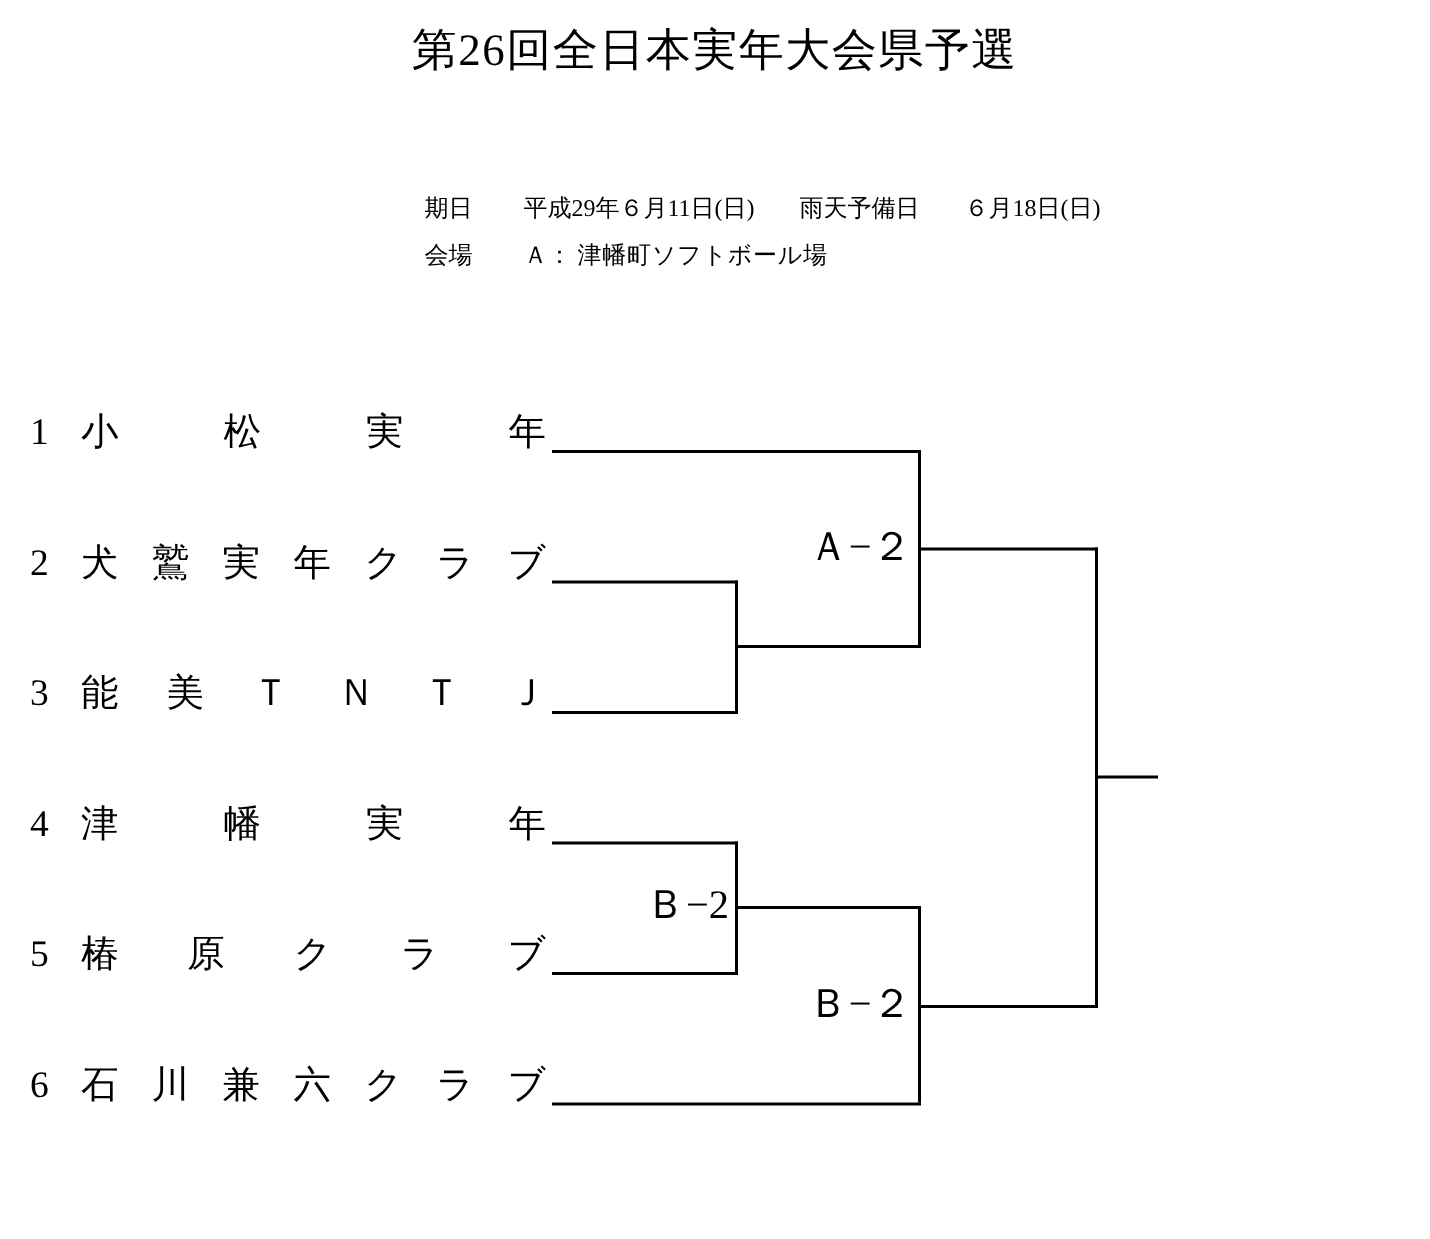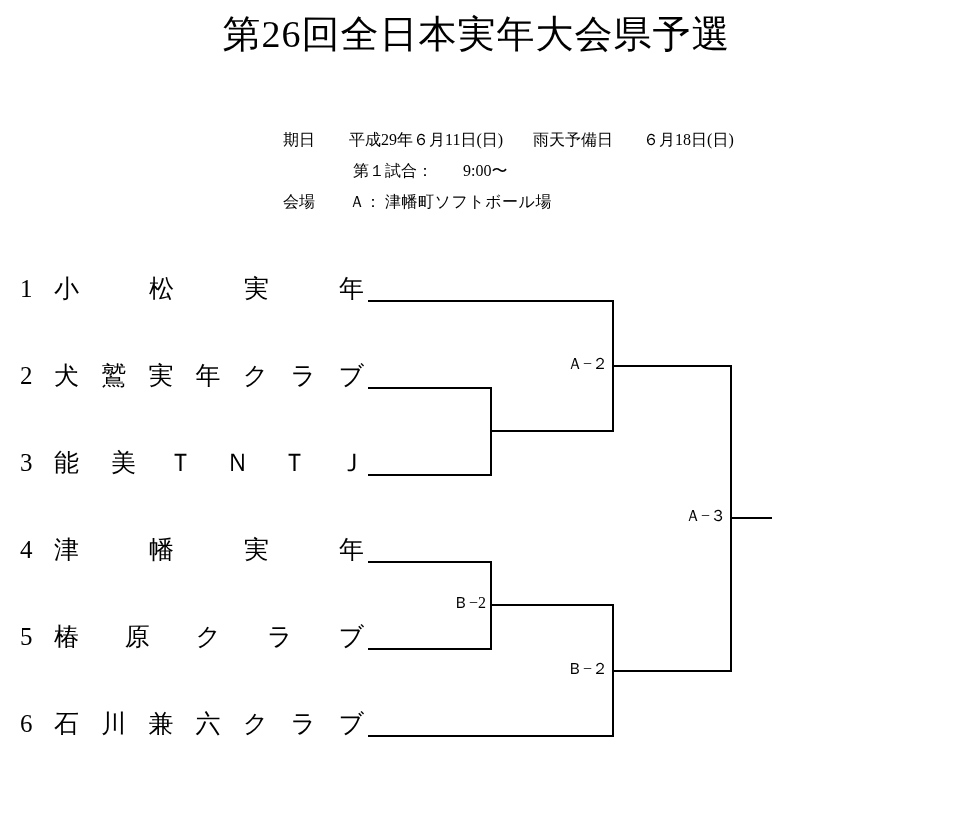--- a/index.html
+++ b/index.html
@@ -17,21 +17,21 @@
     overflow: hidden;
   }
 
   
   #title {
     position: absolute;
     left: 0;
     top: 12px;
     width: 953px;
     text-align: center;
-    font-size: 38px;
+    font-size: 30px;
     line-height: 44px;
     letter-spacing: 1px;
     white-space: nowrap;
   }
 
   
   #info {
     position: absolute;
     left: 283px;
     top: 124px;
@@ -94,21 +94,21 @@
   }
   .vline {
     position: absolute;
     width: 0;
     border-left: 2px solid #000000;
   }
 
   
   .match-label {
     position: absolute;
-    font-size: 16px;
+    font-size: 27px;
     line-height: 26px;
     white-space: nowrap;
     text-align: right;
     letter-spacing: 0px;
   }
 </style>
 </head>
 <body>
 
 <div id="title">第26回全日本実年大会県予選</div>
@@ -118,26 +118,20 @@
   <span class="info-line">
     <span class="info-label">期日</span>
     <span class="info-gap-1"></span>
     <span>平成29年６月11日(日)</span>
     <span class="info-gap-2"></span>
     <span>雨天予備日</span>
     <span class="info-gap-2"></span>
     <span>６月18日(日)</span>
   </span>
 
-  <span class="info-line">
-    <span class="info-indent"></span>
-    <span>第１試合：</span>
-    <span class="info-gap-2"></span>
-    <span>9:00〜</span>
-  </span>
 
   <span class="info-line">
     <span>会場</span>
     <span class="info-gap-1"></span>
     <span>Ａ：</span>
     <span class="venue-text">津幡町ソフトボール場</span>
   </span>
 
 
 </div>
@@ -241,15 +235,14 @@
 
   <div class="hline" style="left:612px; top:670px; width:120px;"></div>
 
   <div class="vline" style="left:730px; top:365px; height:305px;"></div>
 
   <div class="hline" style="left:730px; top:517px; width:42px;"></div>
 
   <div class="match-label" style="left:480px; top:351px; width:128px;">Ａ−２</div>
   <div class="match-label" style="left:358px; top:590px; width:128px;">Ｂ−2</div>
   <div class="match-label" style="left:480px; top:656px; width:128px;">Ｂ−２</div>
-  <div class="match-label" style="left:598px; top:503px; width:128px;">Ａ−３</div>
 
 </div>
 
 </body></html>

